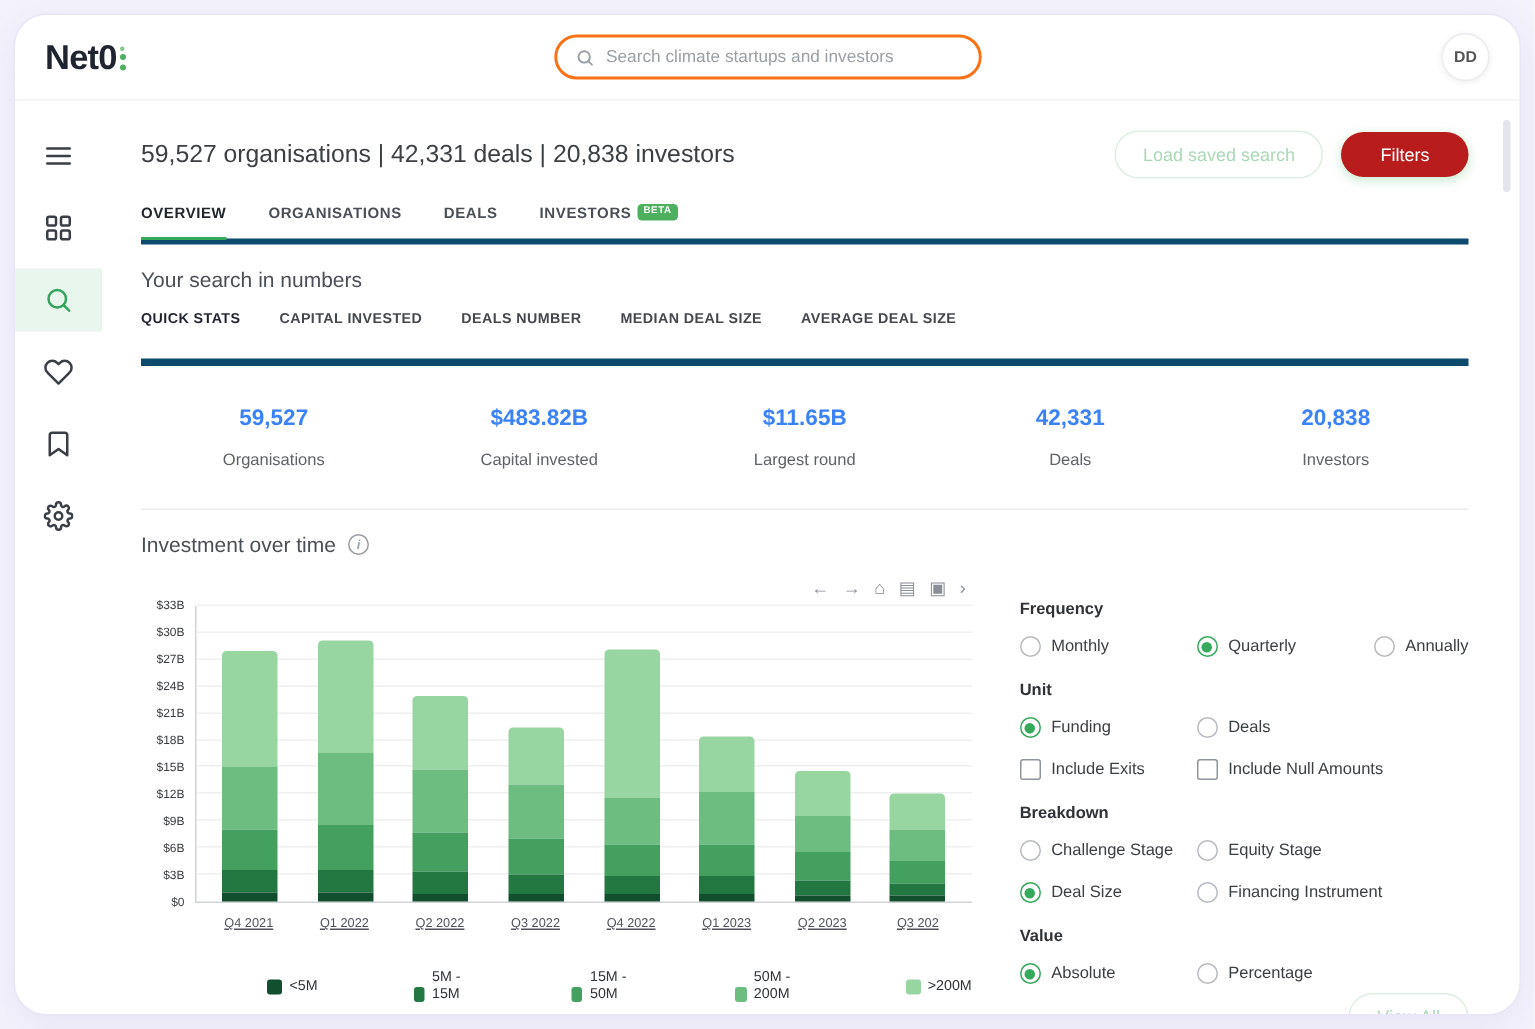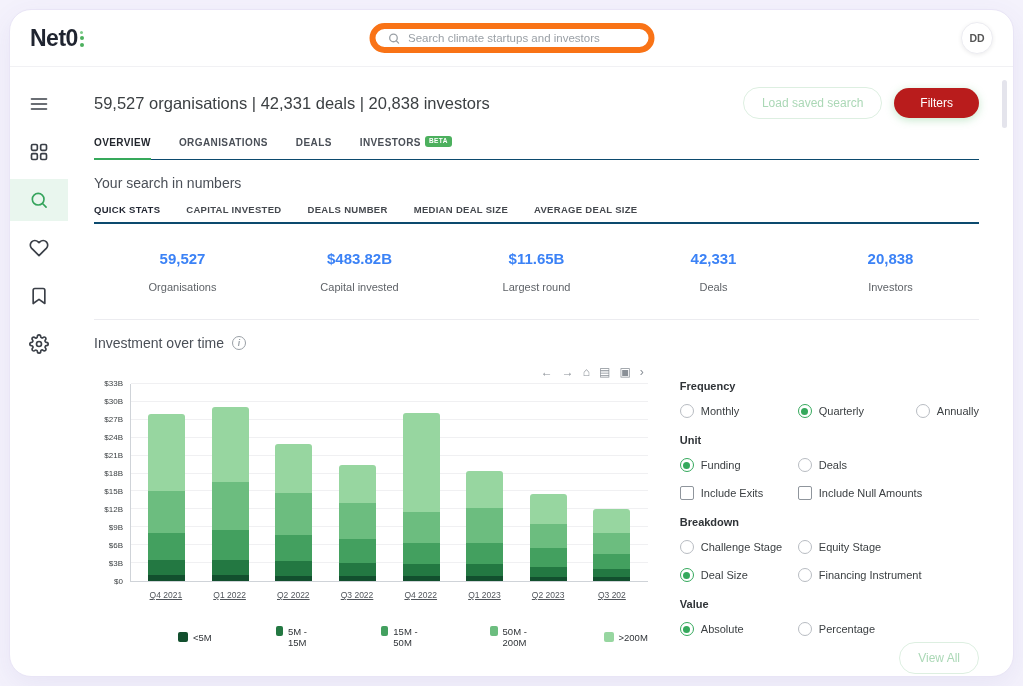--- a/index.html
+++ b/index.html
@@ -26,21 +26,21 @@
     border-bottom:1px solid #f1f1f4;
   }
   .logo { display:flex; align-items:flex-start; cursor:pointer;justify-content:center; }
   .logo-text { font-size:23px; font-weight:600; color:#1f2430; letter-spacing:-0.5px; }
   .logo-dots { display:inline-flex; flex-direction:column; gap:2.5px; margin:6px 0 0 2px; }
   .logo-dots i { width:4px; height:4px; border-radius:50%; background:#4cb05e; display:block; }
   .logo-dots i:nth-child(1){ width:3px; height:3px; background:#7fcb8b; }
   .search {
     position:absolute; left:50%; transform:translateX(-50%);
     width:285px; height:30px;
-    border:6px solid #f97316; border-radius:16px;
+    border:2px solid #f97316; border-radius:16px;
     display:flex; align-items:center; gap:8px; padding:0 12px;
     background:#fff;
   }
   .search input {
     border:none; outline:none; flex:1; font-size:11.5px;
     font-family:"Liberation Sans", sans-serif; color:#5f6368; background:transparent;
   }
   .search input::placeholder { color:#9aa0a6; }
   .avatar {
     margin-left:auto; width:32px; height:32px; border-radius:50%;
@@ -73,33 +73,33 @@
     color:#abd8b6; font-size:12px; background:#fff; cursor:pointer;
     font-family:"Liberation Sans", sans-serif;
   }
   .btn-primary {
     padding:8px 26px; border-radius:20px; border:none;
     background:#b91c1c; color:#fff; font-size:12px; font-weight:500; cursor:pointer;
     box-shadow:0 2px 8px rgba(86,185,105,0.35);
     font-family:"Liberation Sans", sans-serif;
   }
   
-  .tabs { display:flex; gap:28px; border-bottom:1px solid #0c4a6e; }
+  .tabs { display:flex; gap:28px; border-bottom:4px solid #0c4a6e; }
   .tab {
     font-size:10px; font-weight:700; letter-spacing:0.4px; color:#4a4f57;
     padding:2px 0 10px; cursor:pointer; display:flex; align-items:flex-start; gap:4px;
   }
   .tab.active { color:#22262d; border-bottom:2px solid #36a95b; margin-bottom:-1px; }
   .beta {
     font-size:6.5px; font-weight:700; background:#4cb05e; color:#fff;
     border-radius:3px; padding:2px 4px; line-height:1; margin-top:-1px;
   }
   
   .section-title { font-size:14px; color:#4a4f57; padding:15px 0 13px; display:flex; align-items:center; gap:8px; }
-  .subtabs { display:flex; gap:26px; border-bottom:2px solid #0c4a6e; padding-bottom:7px; }
+  .subtabs { display:flex; gap:26px; border-bottom:5px solid #0c4a6e; padding-bottom:21px; }
   .subtab { font-size:9.5px; font-weight:700; letter-spacing:0.3px; color:#44484e; cursor:pointer; }
   .subtab.active { color:#1f2430; }
   .stats { display:flex; padding:26px 0 26px; border-bottom:1px solid #ececf0; }
   .stat { flex:1; text-align:center; }
   .stat-value { font-size:15px; font-weight:700; color:#3b82f6; }
   .stat-label { font-size:11px; color:#5f6368; margin-top:14px; }
   .info-icon {
     width:14px; height:14px; border:1.2px solid #9aa0a6; border-radius:50%;
     color:#9aa0a6; font-size:8.5px; display:inline-flex; align-items:center; justify-content:center;
     font-style:italic; font-weight:700; cursor:pointer;
@@ -125,21 +125,21 @@
   .bars { position:absolute; inset:0; display:flex; padding:0 4px; }
   .bar-col { flex:1; display:flex; justify-content:center; align-items:flex-end; height:100%; cursor:pointer; }
   .bar-stack { width:37px; height:100%; display:flex; flex-direction:column-reverse; justify-content:flex-start; }
   .bar-seg { width:100%; }
   .bar-stack .bar-seg:last-child { border-radius:3px 3px 0 0; }
   .x-axis { display:flex; margin-left:36px; padding:8px 4px 0; }
   .x-label { flex:1; text-align:center; font-size:8.5px; color:#50555b;text-decoration:underline; }
   .legend {
     margin:26px 0 0 36px; display:flex; justify-content:center; align-items:center; gap:16px;
   }
-  .legend-item { display:flex; align-items:flex-start; gap:5px; font-size:9.5px; color:#2f3337;padding-left:48px; }
+  .legend-item { display:flex; align-items:flex-end; gap:5px; font-size:9.5px; color:#2f3337;padding-left:48px; }
   .swatch { width:10px; height:10px; border-radius:2px; display:inline-block; }
   
   .controls { flex:1; padding:6px 0 14px 32px; display:flex; flex-direction:column; }
   .group-label { font-size:11px; font-weight:700; color:#2f3337; margin:10px 0 12px; }
   .opt-grid { display:grid; grid-template-columns:118px auto; row-gap:14px; margin-bottom:6px; }
   .opt-grid.cols3 { grid-template-columns:118px 118px auto; }
   .opt { display:flex; align-items:center; gap:7px; font-size:11px; color:#3c4043; cursor:pointer; }
   .r-circle {
     width:14px; height:14px; border-radius:50%; border:1.5px solid #b8bcc2;
     position:relative; flex:none; background:#fff;

